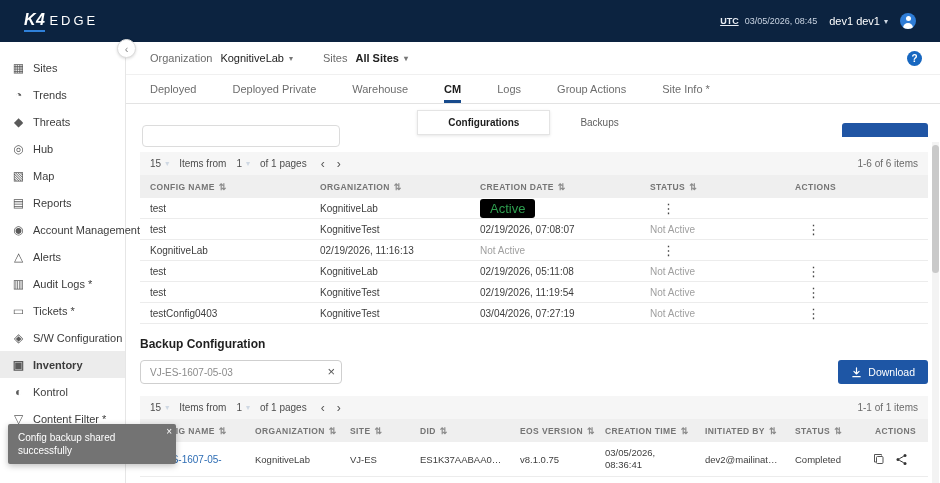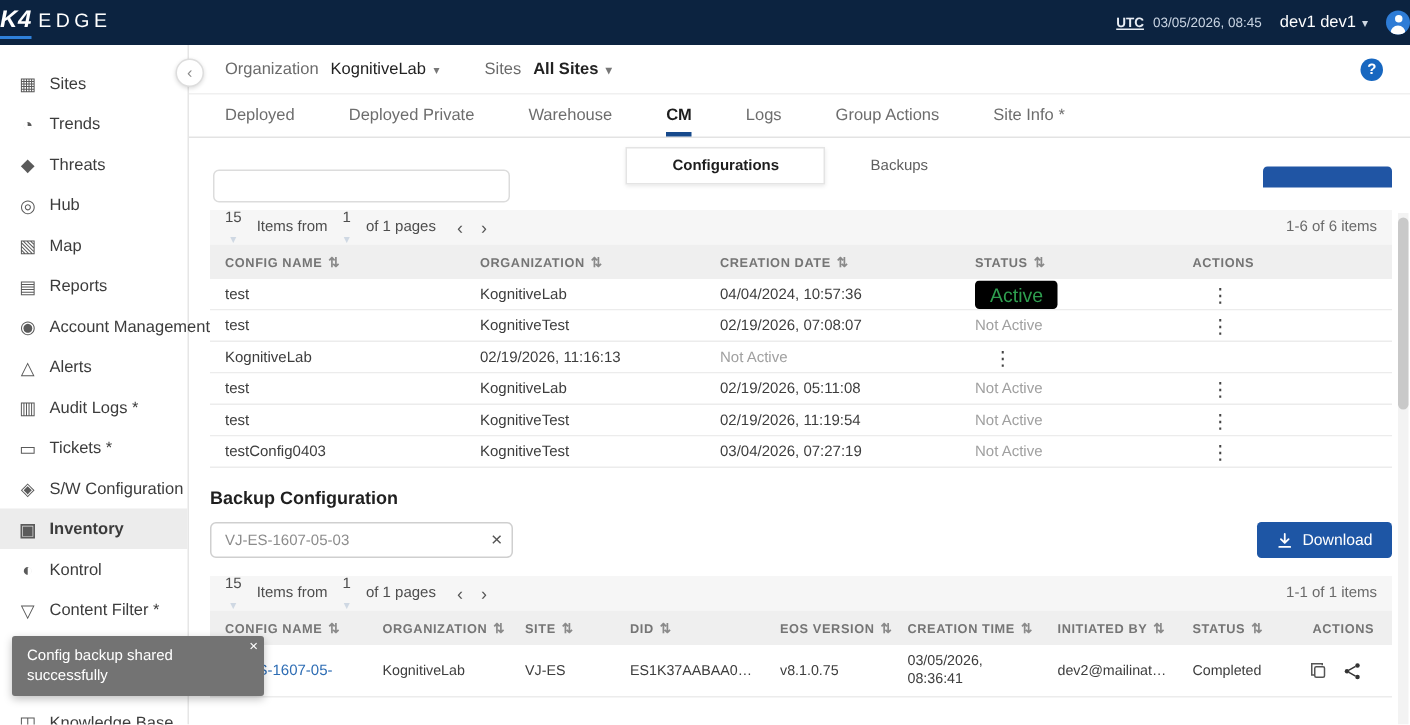--- a/index.html
+++ b/index.html
@@ -1,20 +1,20 @@
 <!DOCTYPE html>
 <html><head>
 <meta charset="utf-8">
 <style>
   * { margin:0; padding:0; box-sizing:border-box; }
   html,body { width:940px; height:483px; overflow:hidden; }
   body { font-family:"Liberation Sans", sans-serif; background:#fff; position:relative; font-size:11px; color:#333; }
 
   
-  .topbar { height:30px; background:#0c2340; display:flex; align-items:center; justify-content:space-between; padding:0 0; }
+  .topbar { height:42px; background:#0c2340; display:flex; align-items:center; justify-content:space-between; padding:0 24px; }
   .logo { display:flex; align-items:baseline; color:#fff; }
   .logo-k4 { font-size:16px; font-weight:bold; font-style:italic; letter-spacing:0.5px; border-bottom:2px solid #2f80d9; padding-bottom:1px; }
   .logo-edge { font-size:13px; letter-spacing:3px; margin-left:4px; font-weight:400; }
   .topbar-right { display:flex; align-items:center; gap:12px; }
   .utc-group { display:flex; gap:6px; align-items:center; }
   .utc-label { font-size:9px; color:#e8edf4; text-decoration:underline; font-weight:bold; }
   .datetime { font-size:9px; color:#c9d4e2; }
   .user-group { display:flex; align-items:center; gap:4px; color:#fff; cursor:pointer; }
   .user-name { font-size:11px; }
   .caret { font-size:8px; color:#cfd8e3; }
@@ -50,21 +50,21 @@
 
   .subtabs-row { height:36px; position:relative; display:flex; justify-content:center; align-items:center; }
   .subtab { font-size:10px; padding:6px 30px; cursor:pointer; color:#5f5f5f; }
   .subtab.active { background:#fff; border:1px solid #e4e4e4; box-shadow:0 1px 3px rgba(0,0,0,.10); font-weight:bold; color:#1d1d1d; }
   .partial-input { position:absolute; left:16px; top:21px; width:198px; height:22px; background:#fff; border:1px solid #dcdcdc; border-radius:4px; z-index:2; }
   .partial-blue { position:absolute; right:12px; bottom:3px; width:86px; height:14px; background:#2055a4; border-radius:3px 3px 0 0; z-index:2; }
 
   .content { padding:0 12px 0 14px; }
 
   .pagebar { margin-top:12px; height:23px; background:#f6f6f6; display:flex; align-items:center; gap:10px; padding:0 10px; font-size:10px; color:#4d4d4d; }
-  .pagebar .sel { display:flex; align-items:center; gap:4px; cursor:pointer;flex-direction:column; }
+  .pagebar .sel { display:flex; align-items:center; gap:4px; cursor:pointer; }
   .pagebar .chevrons { display:flex; gap:12px; margin-left:4px; }
   .pagebar .chev { font-size:12px; color:#555; cursor:pointer; line-height:1; }
   .pagebar .range { margin-left:auto; color:#6a6a6a; font-size:10px; }
 
   .t1-head, .t1-row { display:grid; grid-template-columns:170px 160px 170px 145px 1fr; align-items:center; }
   .t2-head, .t2-row { display:grid; grid-template-columns:105px 95px 70px 100px 85px 100px 90px 80px 1fr; align-items:center; }
   .thead { background:#efefef; height:23px; }
   .th { display:flex; align-items:center; gap:4px; font-size:8.5px; font-weight:bold; color:#757575; letter-spacing:0.4px; padding:0 4px 0 10px; white-space:nowrap; overflow:hidden; }
   .sort { font-size:9px; color:#8a8a8a; cursor:pointer; }
   .trow { border-bottom:1px solid #ececec; height:21px; background:#fff; }
@@ -253,21 +253,20 @@
             <span class="sort">⇅</span>
           </span>
         <span class="th">
             <span>ACTIONS</span>
           </span>
       </div>
 
       <div class="t1-row trow">
         <span class="td">test</span>
         <span class="td">KognitiveLab</span>
-        <span class="td">04/04/2024, 10:57:36</span>
         <span class="td"><span class="pill-active">Active</span></span>
         <span class="td"><span class="kebab">⋮</span></span>
       </div>
       <div class="t1-row trow">
         <span class="td">test</span>
         <span class="td">KognitiveTest</span>
         <span class="td">02/19/2026, 07:08:07</span>
         <span class="td muted">Not Active</span>
         <span class="td"><span class="kebab">⋮</span></span>
       </div>

